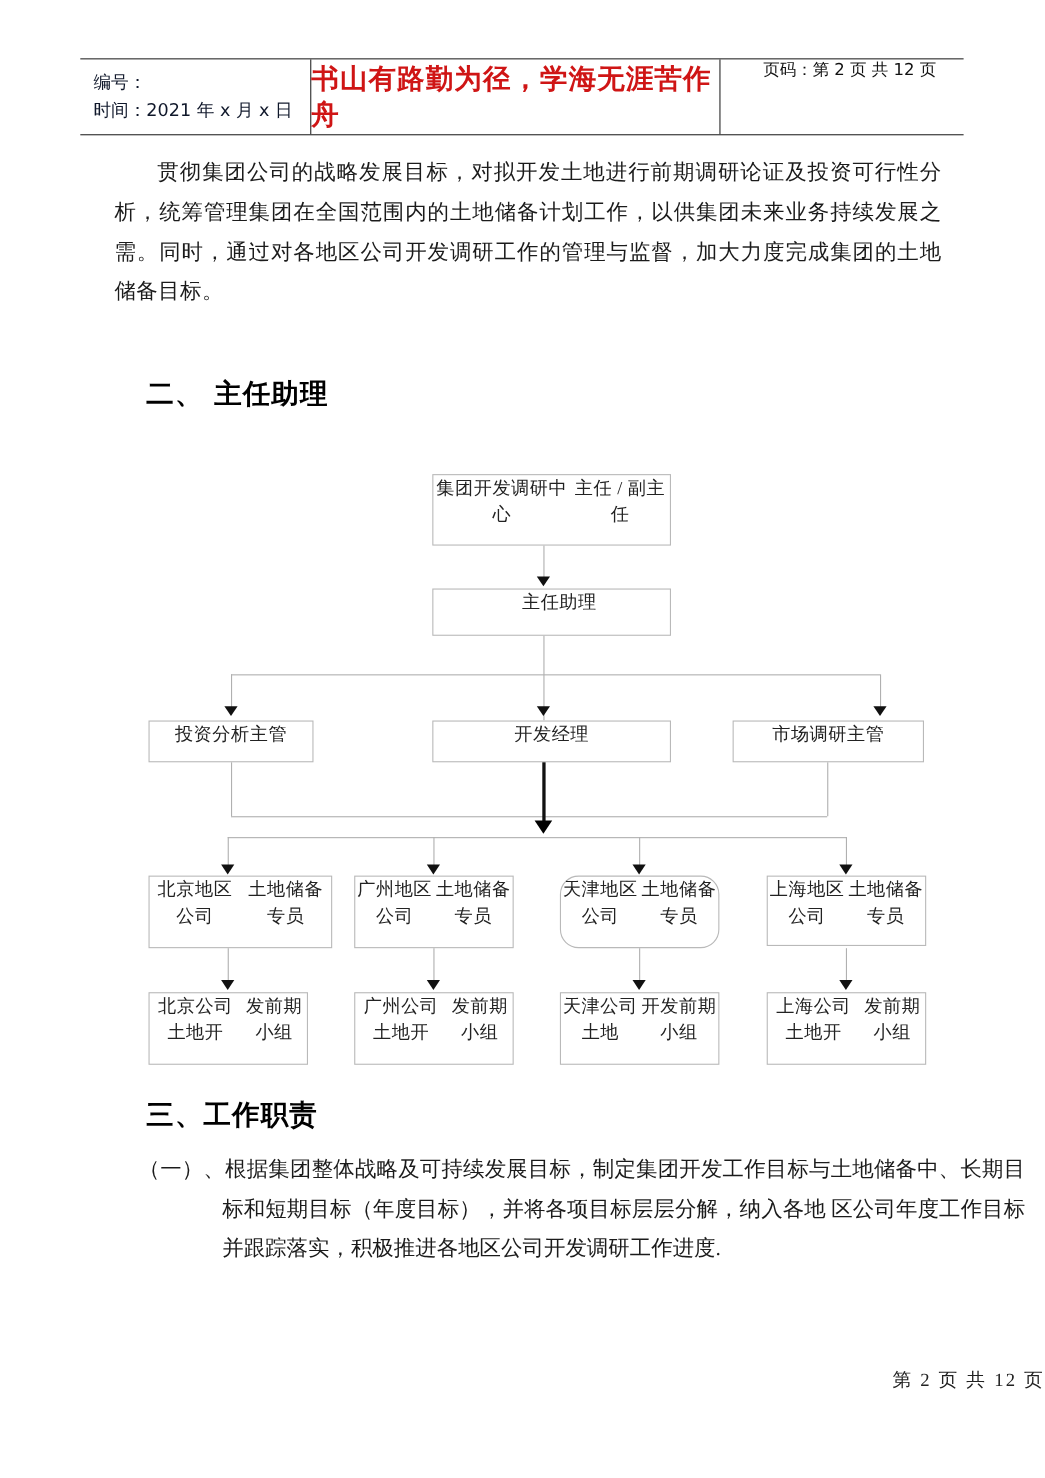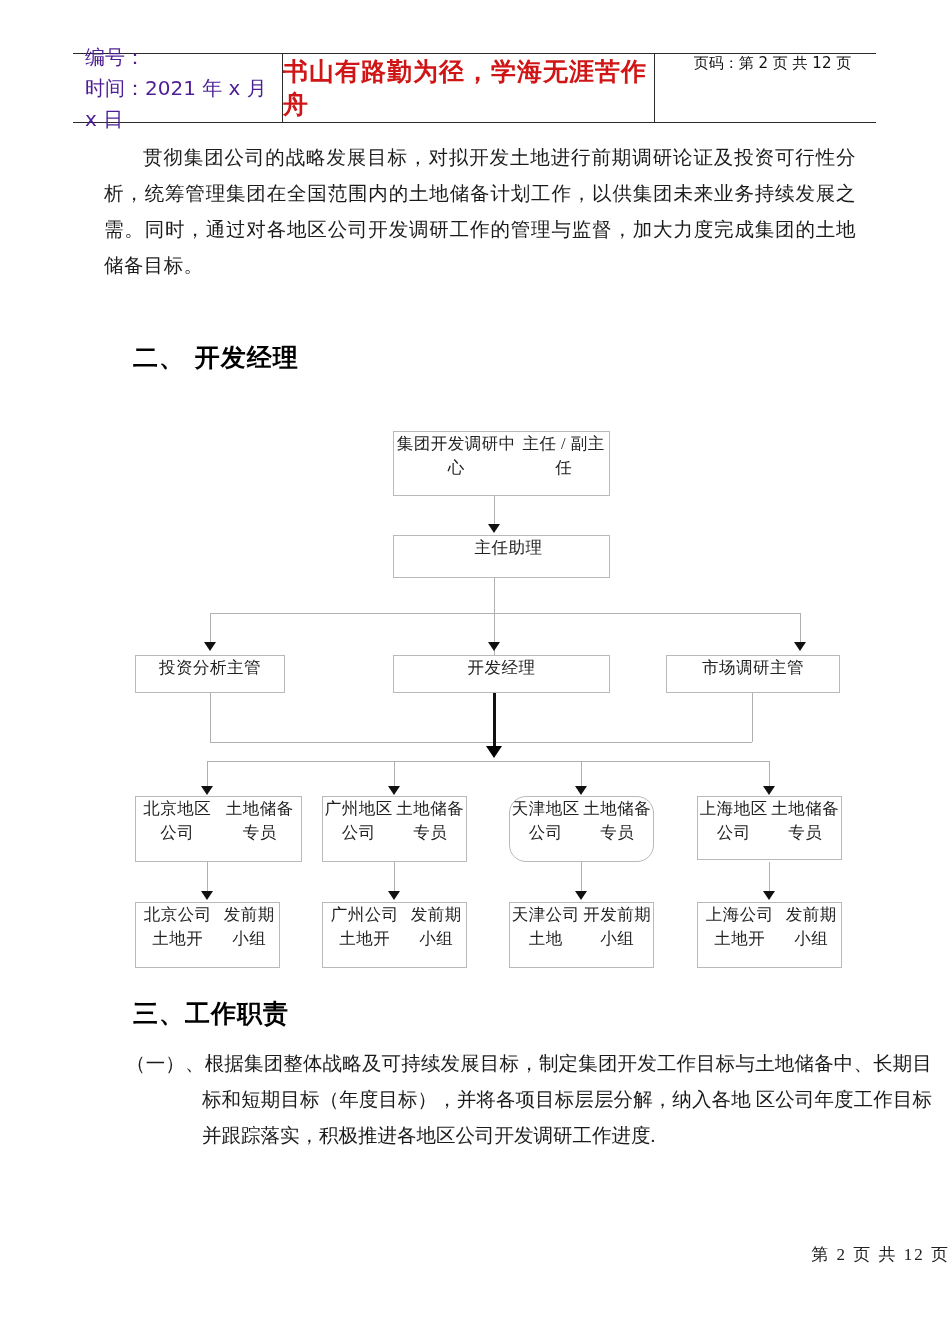--- a/index.html
+++ b/index.html
@@ -15,21 +15,21 @@
   .page{position:relative;width:950px;height:1344px;}
 
   
   .hdr{
     position:absolute;left:73px;top:53px;width:803px;height:70px;
     border-top:1.5px solid #2a2a2a;border-bottom:1.5px solid #2a2a2a;
     box-sizing:border-box;display:flex;
   }
   .hdr-cell{box-sizing:border-box;display:flex;flex-direction:column;justify-content:center;}
   .hdr-left{width:210px;padding-left:12px;border-right:1.2px solid #2a2a2a;
-    font-family:"DejaVu Sans","Liberation Sans",sans-serif;font-size:20px;line-height:1.55;color:#4c1d95;}
+    font-family:"DejaVu Sans","Liberation Sans",sans-serif;font-size:16px;line-height:1.55;color:#0f172a;}
   .hdr-mid{flex:1;border-right:1.2px solid #2a2a2a;display:flex;align-items:center;justify-content:center;}
   .hdr-mid span{
     color:#cf1515;font-weight:bold;font-size:25px;letter-spacing:1px;
     font-family:"Liberation Serif","DejaVu Serif",serif;
   }
   .hdr-right{width:221px;display:flex;align-items:center;justify-content:flex-start;padding-left:14px;
     font-family:"DejaVu Sans","Liberation Sans",sans-serif;font-size:15px;color:#111;}
 
   
   .para{
@@ -92,21 +92,21 @@
     <div class="hdr-cell hdr-mid">
       <span>书山有路勤为径，学海无涯苦作舟</span>
     </div>
     <div class="hdr-cell hdr-right">
       <span>页码：第 2 页  共 12 页</span>
     </div>
   </div>
 
   <div class="para" id="intro-para">贯彻集团公司的战略发展目标，对拟开发土地进行前期调研论证及投资可行性分析，统筹管理集团在全国范围内的土地储备计划工作，以供集团未来业务持续发展之需。同时，通过对各地区公司开发调研工作的管理与监督，加大力度完成集团的土地储备目标。</div>
 
-  <div class="h2" id="h-org">二、   开发经理</div>
+  <div class="h2" id="h-org">二、   主任助理</div>
 
   <div class="chart">
 
     <div class="node" style="left:393px;top:431px;width:217px;height:65px;">
       <div>集团开发调研中心</div>
       <div>主任 / 副主任</div>
     </div>
 
     <div class="ln v" style="left:494px;top:496px;height:30px;"></div>
     <div class="arw" style="left:488px;top:524px;"></div>

